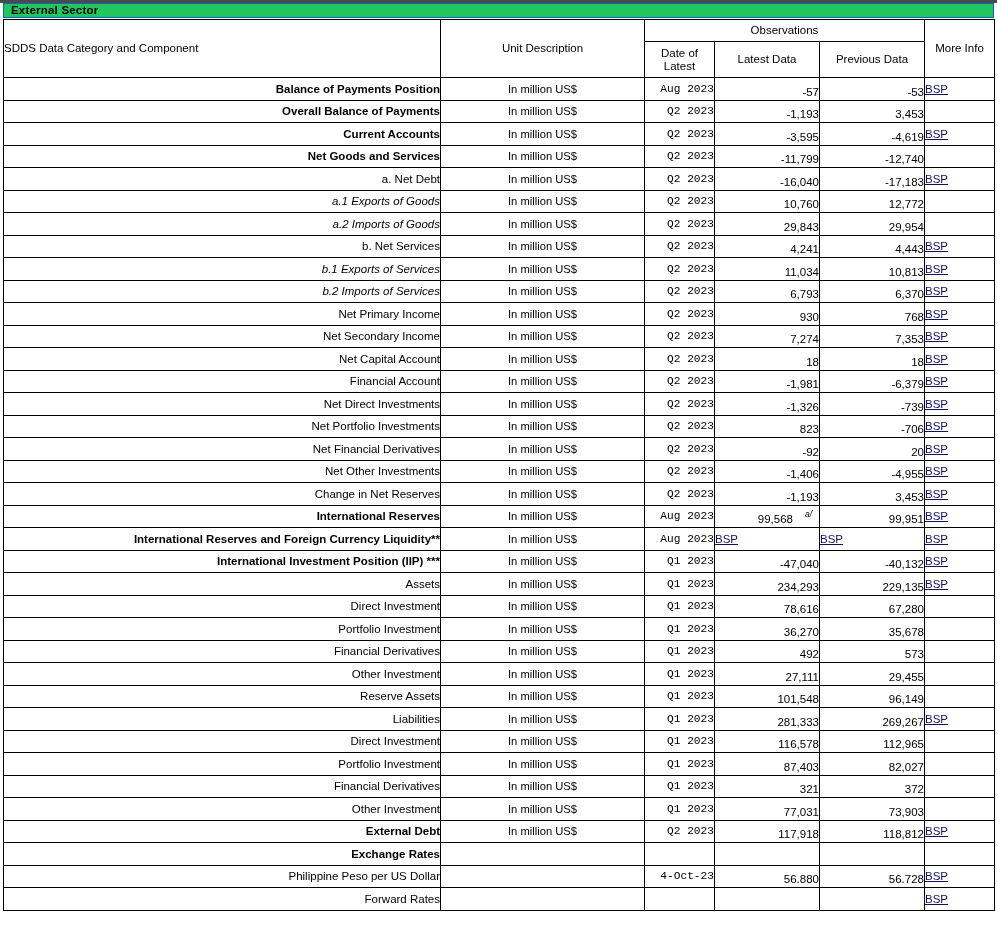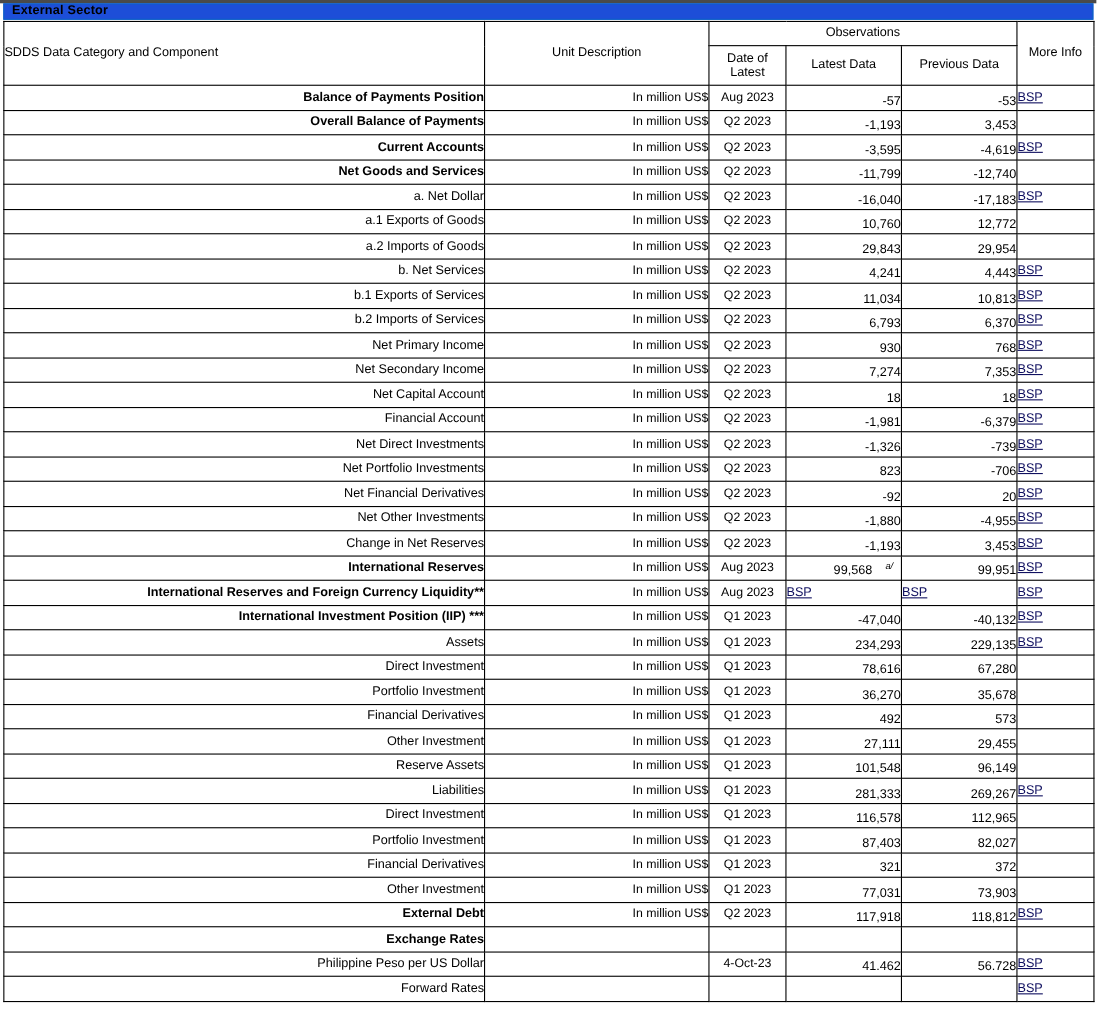--- a/index.html
+++ b/index.html
@@ -29,21 +29,21 @@
     background: #4a4a4a;
   }
   .sheet {
     position: absolute;
     top: 3px;
     left: 3px;
     width: 991px;
   }
   .section-banner {
     height: 15px;
-    background: #1d4ed8;
+    background: #22c55e;
     border: 1px solid #0b63c5;
     display: flex;
     align-items: center;
     box-sizing: border-box;
     padding-left: 7px;
   }
   .section-banner .banner-text {
     font-size: 11.5px;
     font-weight: bold;
     color: #000000;
@@ -91,28 +91,29 @@
   td.cat {
     text-align: right;
     font-size: 11.5px;
     color: #000000;
     padding-left: 7px;
     white-space: nowrap;
     overflow: hidden;
   }
   td.cat.bold { font-weight: bold; }
   td.unit {
+    text-align: center;
+    font-size: 11.2px;
+    color: #000000;
+  }
+  td.date {
     text-align: right;
     font-size: 11.2px;
     color: #000000;
-  }
-  td.date {
-    text-align: center;
-    font-size: 11.2px;
-    color: #000000;
+    font-family: Liberation Mono, monospace;
   }
   td.num {
     text-align: right;
     font-size: 11.5px;
     color: #000000;
     padding-right: 12px;
     position: relative;
   }
   td.num.shift { vertical-align: bottom; padding-bottom: 2px; }
   td.num.fn { padding-right: 26px; }
@@ -129,21 +130,21 @@
   }
   .bsp-link {
     color: #101060;
     text-decoration: underline;
     font-size: 11.5px;
     cursor: pointer;
   }
   
   .ind0 { padding-left: 7px; }
   .ind1 { padding-left: 31px; }
-  .ind2 { padding-left: 47px; }
+  .ind2 { padding-left: 47px; font-style: italic; }
   .ind3 { padding-left: 37px; }
   .ind4 { padding-left: 53px; }
 </style>
 </head>
 <body>
 
 <div id="page">
 
   <div class="top-strip"></div>
 
@@ -205,21 +206,21 @@
           </tr>
           <tr>
             <td class="cat ind0 bold">Net Goods and Services</td>
             <td class="unit">In million US$</td>
             <td class="date">Q2 2023</td>
             <td class="num shift">-11,799</td>
             <td class="num shift">-12,740</td>
             <td class="more"></td>
           </tr>
           <tr>
-            <td class="cat ind1">a.  Net Dollar</td>
+            <td class="cat ind1">a.  Net Debt</td>
             <td class="unit">In million US$</td>
             <td class="date">Q2 2023</td>
             <td class="num shift">-16,040</td>
             <td class="num shift">-17,183</td>
             <td class="more"><span class="bsp-link">BSP</span></td>
           </tr>
           <tr>
             <td class="cat ind2">a.1    Exports of Goods</td>
             <td class="unit">In million US$</td>
             <td class="date">Q2 2023</td>
@@ -312,21 +313,21 @@
             <td class="unit">In million US$</td>
             <td class="date">Q2 2023</td>
             <td class="num shift">-92</td>
             <td class="num shift">20</td>
             <td class="more"><span class="bsp-link">BSP</span></td>
           </tr>
           <tr>
             <td class="cat ind0">Net Other Investments</td>
             <td class="unit">In million US$</td>
             <td class="date">Q2 2023</td>
-            <td class="num shift">-1,880</td>
+            <td class="num shift">-1,406</td>
             <td class="num shift">-4,955</td>
             <td class="more"><span class="bsp-link">BSP</span></td>
           </tr>
           <tr>
             <td class="cat ind0">Change in Net Reserves</td>
             <td class="unit">In million US$</td>
             <td class="date">Q2 2023</td>
             <td class="num shift">-1,193</td>
             <td class="num shift">3,453</td>
             <td class="more"><span class="bsp-link">BSP</span></td>
@@ -456,21 +457,21 @@
             <td class="unit"></td>
             <td class="date"></td>
             <td class="num shift"></td>
             <td class="num shift"></td>
             <td class="more"></td>
           </tr>
           <tr>
             <td class="cat ind0">Philippine Peso per US Dollar</td>
             <td class="unit"></td>
             <td class="date">4-Oct-23</td>
-            <td class="num shift">41.462</td>
+            <td class="num shift">56.880</td>
             <td class="num shift">56.728</td>
             <td class="more"><span class="bsp-link">BSP</span></td>
           </tr>
           <tr>
             <td class="cat ind0">Forward Rates</td>
             <td class="unit"></td>
             <td class="date"></td>
             <td class="num shift"></td>
             <td class="num shift"></td>
             <td class="more"><span class="bsp-link">BSP</span></td>

